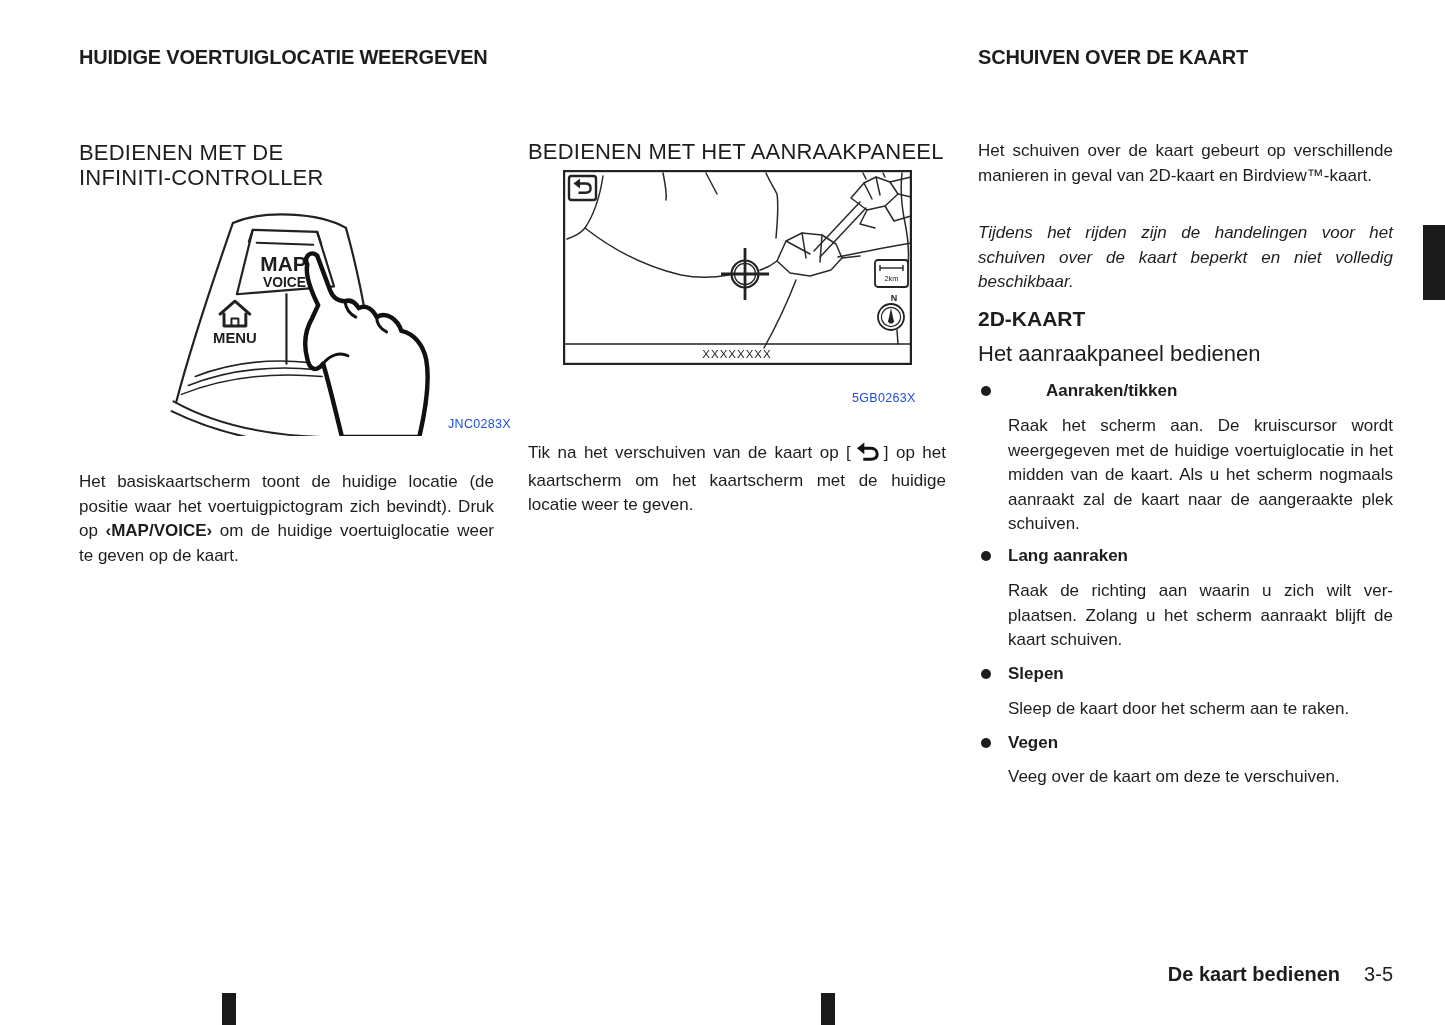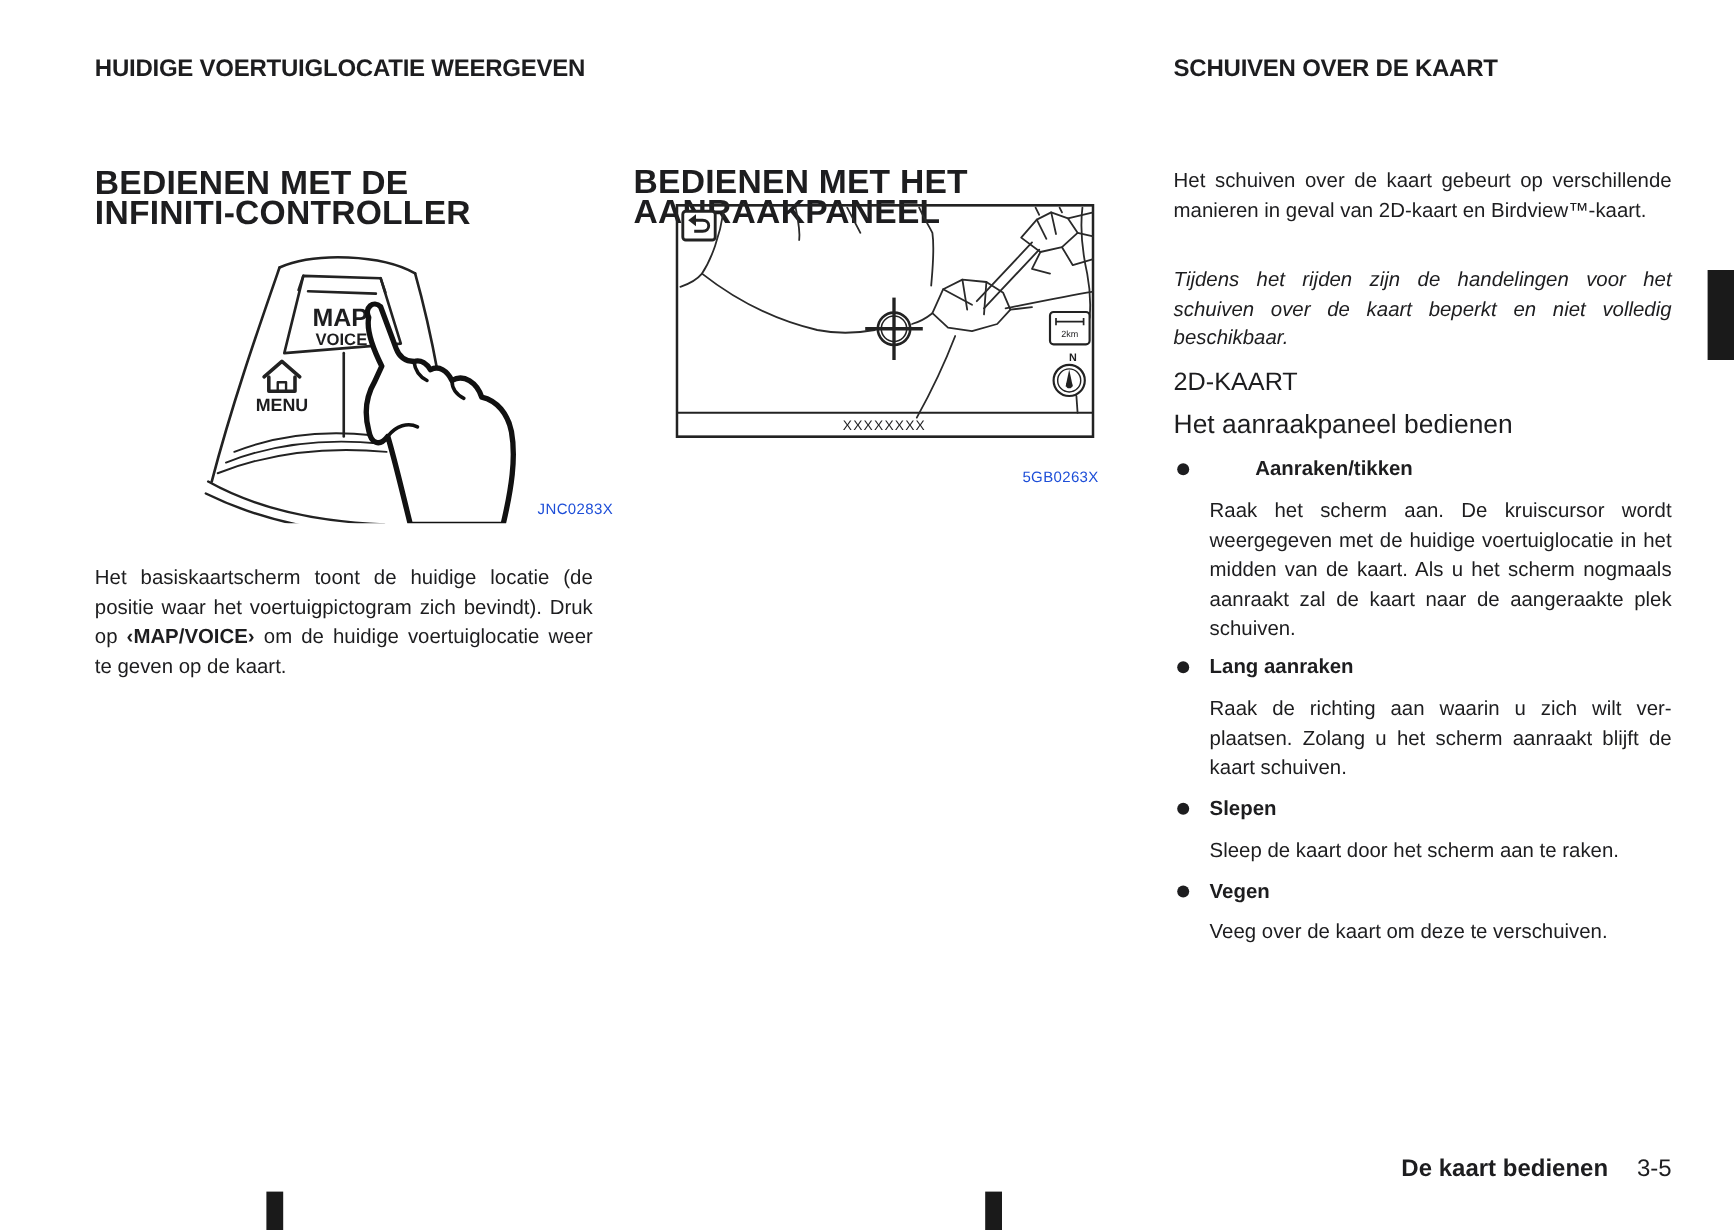--- a/index.html
+++ b/index.html
@@ -1,21 +1,21 @@
 <!DOCTYPE html>
 <html><head>
 <meta charset="utf-8">
 <style>
   html,body{margin:0;padding:0;background:#fff;}
   #page{position:relative;width:1445px;height:1025px;background:#ffffff;overflow:hidden;
         font-family:"Liberation Sans","DejaVu Sans",sans-serif;color:#1d1d1f;}
   .abs{position:absolute;}
   .pagehead{font-weight:bold;font-size:20px;letter-spacing:-0.2px;white-space:nowrap;}
-  .colhead{font-weight:bold;font-size:28px;line-height:25px;letter-spacing:0.2px;}
-  .subhead{font-weight:normal;font-size:21px;letter-spacing:0;}
+  .colhead{font-weight:normal;font-size:22px;line-height:25px;letter-spacing:0.2px;}
+  .subhead{font-weight:bold;font-size:21px;letter-spacing:0;}
   .subhead2{font-weight:normal;font-size:22px;}
   .body-text{font-size:17px;line-height:24.5px;text-align:justify;hyphens:manual;-webkit-hyphens:manual;}
   .caption{font-size:12.5px;color:#1d4ed8;letter-spacing:0.3px;}
   .bullet-head{font-weight:bold;font-size:17px;display:flex;align-items:center;}
   .dot{display:inline-block;width:10px;height:10px;border-radius:50%;background:#1d1d1f;margin-right:17px;flex:0 0 auto;}
   .blackmark{background:#1a1a1a;}
   .footer{font-size:20px;text-align:right;white-space:nowrap;}
   .footer .sec{font-weight:bold;}
   .footer .num{margin-left:24px;}
   .inline-icon{display:inline-block;vertical-align:-3px;margin:0 4px;}
@@ -152,20 +152,26 @@
       <circle cx="0" cy="0" r="13" fill="#fff" stroke="#222" stroke-width="1.8"></circle>
       <circle cx="0" cy="0" r="9.6" fill="none" stroke="#222" stroke-width="1.2"></circle>
       <polygon points="0,-9 3,5 -3,5" fill="#222"></polygon>
       <circle cx="0" cy="4" r="2.6" fill="#222"></circle>
     </g>
 
     <text x="174" y="188" text-anchor="middle" font-size="11.5" letter-spacing="1" fill="#1d1d1f">XXXXXXXX</text>
   </svg>
   <div class="abs caption" style="left:852px;top:391px;width:60px;text-align:right;">5GB0263X</div>
 
+  <div class="abs body-text" style="left:528px;top:441px;width:418px;">
+    <span>Tik na het verschuiven van de kaart op [</span><span class="inline-icon"><svg width="25" height="19" viewBox="0 0 22 18">
+          <polygon points="8,0.5 1,6 8,11.5" fill="#111"></polygon>
+          <path d="M6,6 H14 C18,6 20.2,8.4 20.2,11.4 C20.2,14.4 18,16.4 14,16.4 H7" fill="none" stroke="#111" stroke-width="2.8"></path>
+        </svg></span><span>] op het kaartscherm om het kaartscherm met de hui­dige locatie weer te geven.</span>
+  </div>
 
   <div class="abs body-text" style="left:978px;top:139px;width:415px;">Het schuiven over de kaart gebeurt op verschil­lende manieren in geval van 2D-kaart en Bird­view™-kaart.</div>
   <div class="abs body-text" style="left:978px;top:221px;width:415px;font-style:italic;">Tijdens het rijden zijn de handelingen voor het schuiven over de kaart beperkt en niet volledig beschikbaar.</div>
 
   <div class="abs subhead" style="left:978px;top:307px;">2D-KAART</div>
   <div class="abs subhead2" style="left:978px;top:341px;">Het aanraakpaneel bedienen</div>
 
   <div class="abs bullet-head" style="left:981px;top:381px;width:412px;gap:38px;">
     <span class="dot"></span>
     <span>Aanraken/tikken</span>

